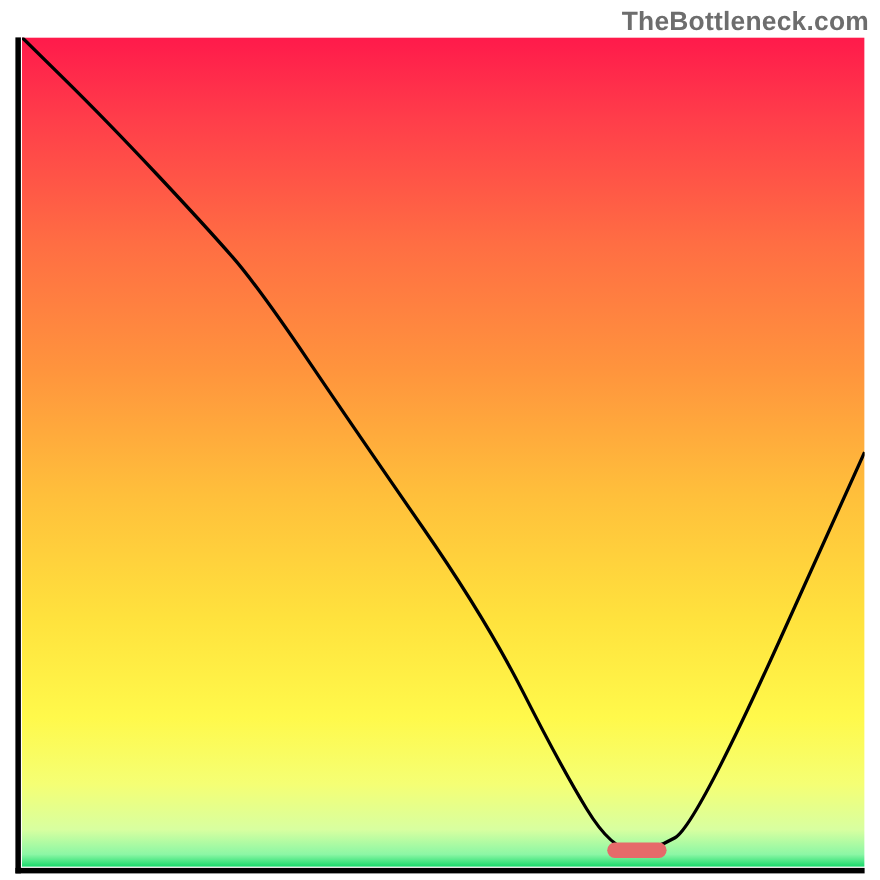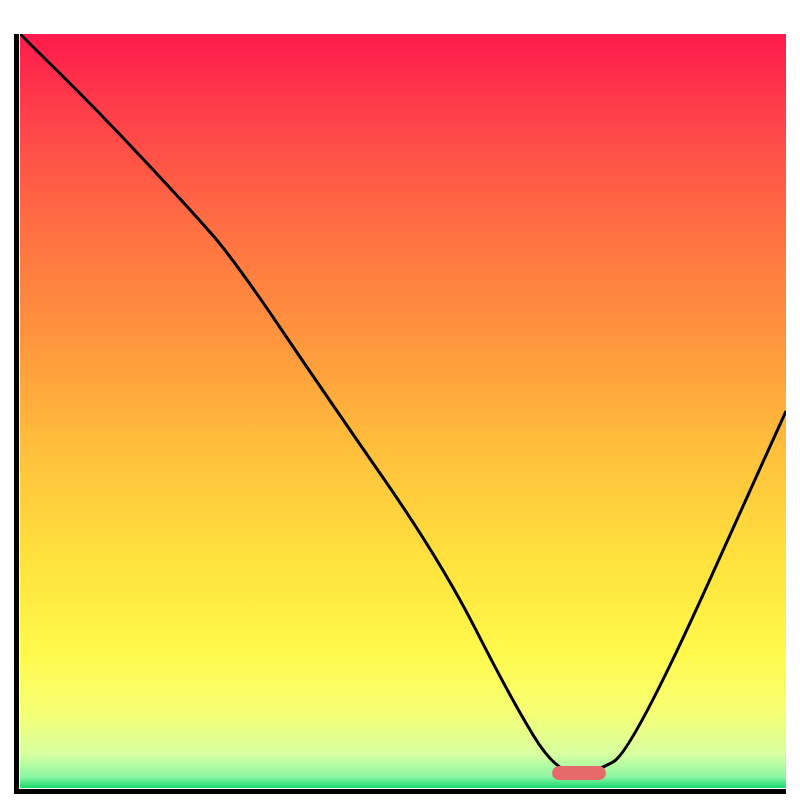--- a/index.html
+++ b/index.html
@@ -80,20 +80,21 @@
     background: #e66a6a;
     border-radius: 7px;
     z-index: 4;
   }
 </style>
 </head>
 <body>
 
 <div class="chart-frame">
 
+  <div class="watermark">TheBottleneck.com</div>
 
   <div class="plot-outer">
 
     <div class="axis-y"></div>
     <div class="axis-x"></div>
 
     <div class="plot-area">
 
       <svg class="gradient-bg" viewBox="0 0 100 100" preserveAspectRatio="none">
         <defs>

